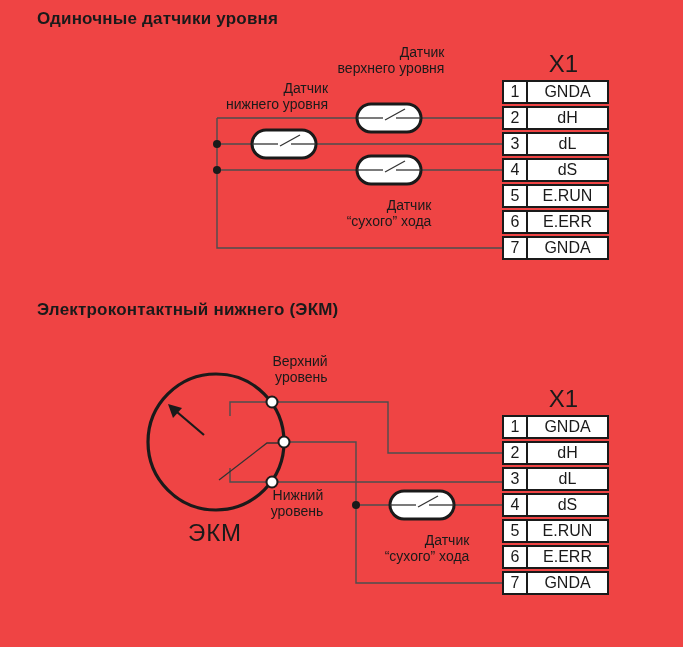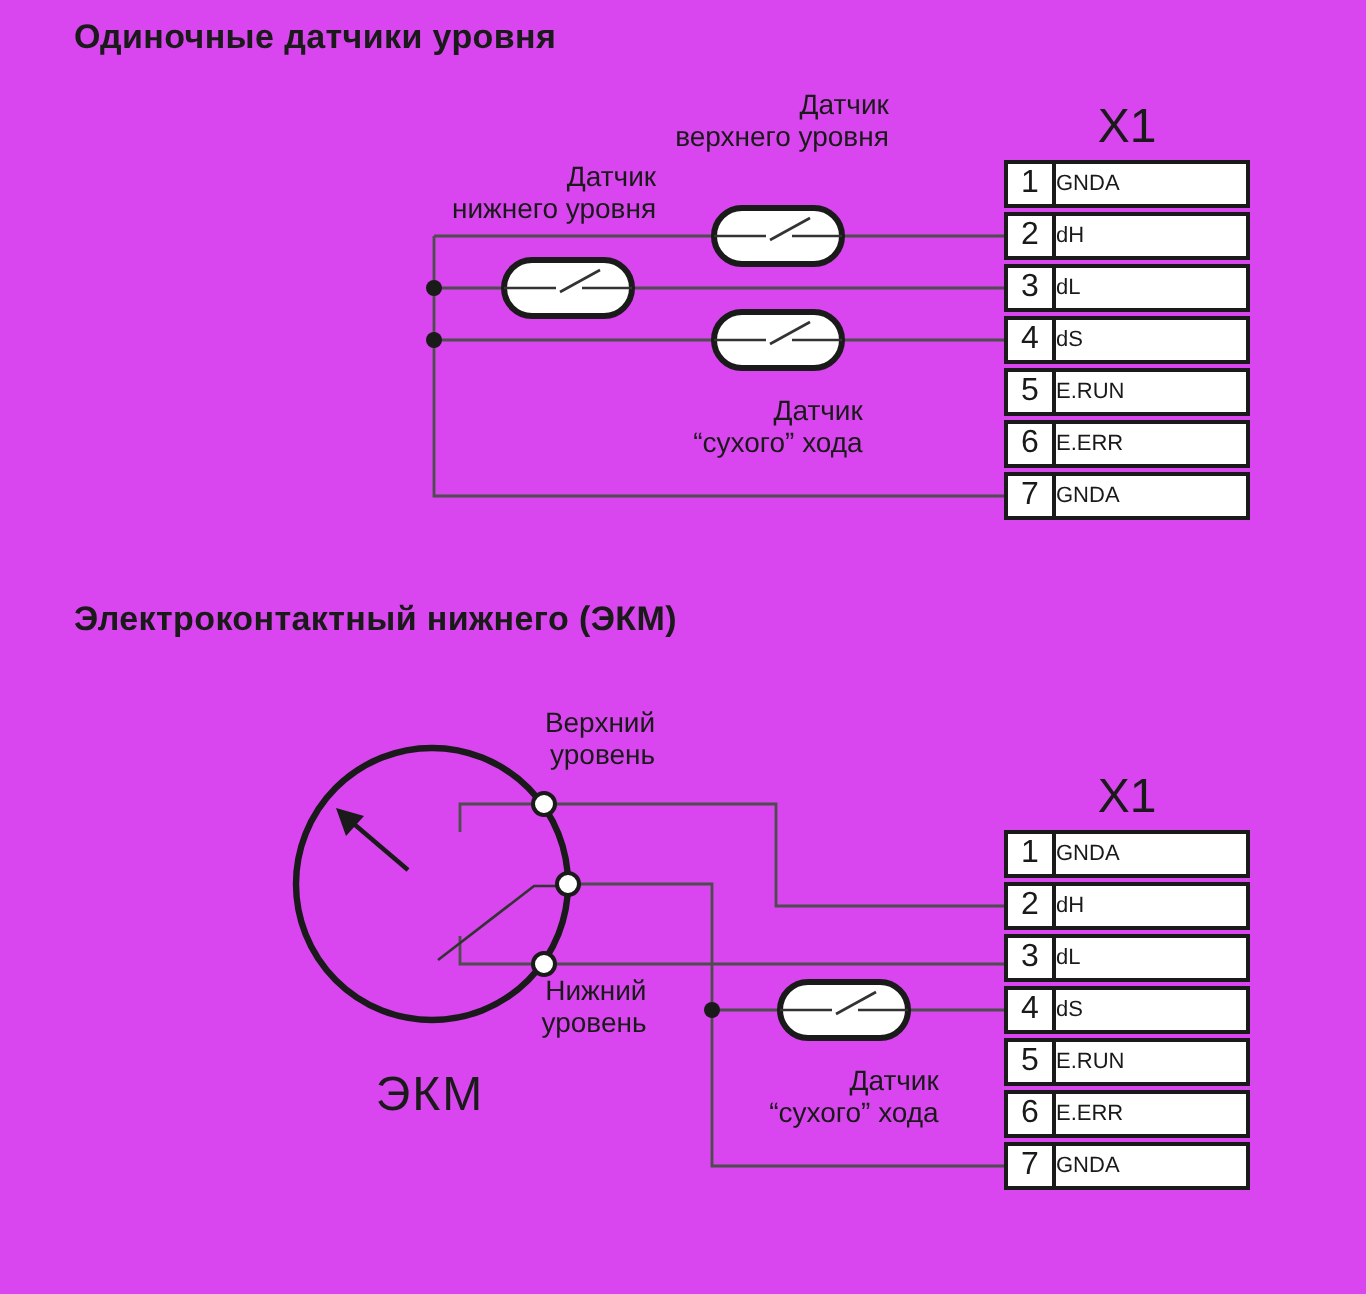--- a/index.html
+++ b/index.html
@@ -1,17 +1,17 @@
 <!DOCTYPE html>
 <html><head>
 <meta charset="utf-8">
 <style>
   html,body{margin:0;padding:0;background:#fff;}
   .page{
-    position:relative;width:683px;height:647px;background:#d946ef;
+    position:relative;width:683px;height:647px;background:#ef4444;
     font-family:"Liberation Sans", sans-serif;color:#1a1a1a;overflow:hidden;
   }
   .abs{position:absolute;}
   .section-title{
     font-size:17px;font-weight:bold;white-space:nowrap;letter-spacing:0.2px;
   }
   .sensor-label{
     font-size:14px;line-height:15.5px;text-align:right;white-space:pre-line;
     transform:translateX(-50%);
   }
@@ -21,22 +21,22 @@
   .connector-name{
     width:123px;text-align:center;font-size:24px;
   }
   .connector{width:123px;}
   .pin-row{display:flex;margin-bottom:2px;height:24px;}
   .pin-num{
     box-sizing:border-box;width:26px;height:24px;border:2px solid #1a1a1a;
     font-size:16px;line-height:20px;text-align:center;background:#fff;
   }
   .pin-label{
-    box-sizing:border-box;width:97px;height:24px;border:2px solid #1a1a1a;border-left:none;
-    font-size:11px;line-height:20px;text-align:left;background:#fff;
+    box-sizing:border-box;width:81px;height:24px;border:2px solid #1a1a1a;border-left:none;
+    font-size:16px;line-height:20px;text-align:center;background:#fff;
   }
   svg{position:absolute;left:0;top:0;}
 </style>
 </head>
 <body>
 
 <div class="page">
 
   <svg width="683" height="647" viewBox="0 0 683 647">
 
@@ -138,21 +138,21 @@
       <div class="pin-label">GNDA</div>
     </div>
   </div>
 
   <div class="abs section-title" style="left:37px;top:300px;">Электроконтактный нижнего (ЭКМ)</div>
 
   <div class="abs sensor-label" style="left:300px;top:354px;">Верхний
 уровень</div>
   <div class="abs sensor-label" style="left:297px;top:488px;">Нижний
 уровень</div>
-  <div class="abs gauge-label" style="left:215px;top:534px;">ЭКМ</div>
+  <div class="abs gauge-label" style="left:215px;top:519px;">ЭКМ</div>
   <div class="abs sensor-label" style="left:427px;top:533px;">Датчик
 “сухого” хода</div>
 
   <div class="abs connector-name" style="left:502px;top:385px;">X1</div>
 
   <div class="abs connector" style="left:502px;top:415px;">
     <div class="pin-row">
       <div class="pin-num">1</div>
       <div class="pin-label">GNDA</div>
     </div>

